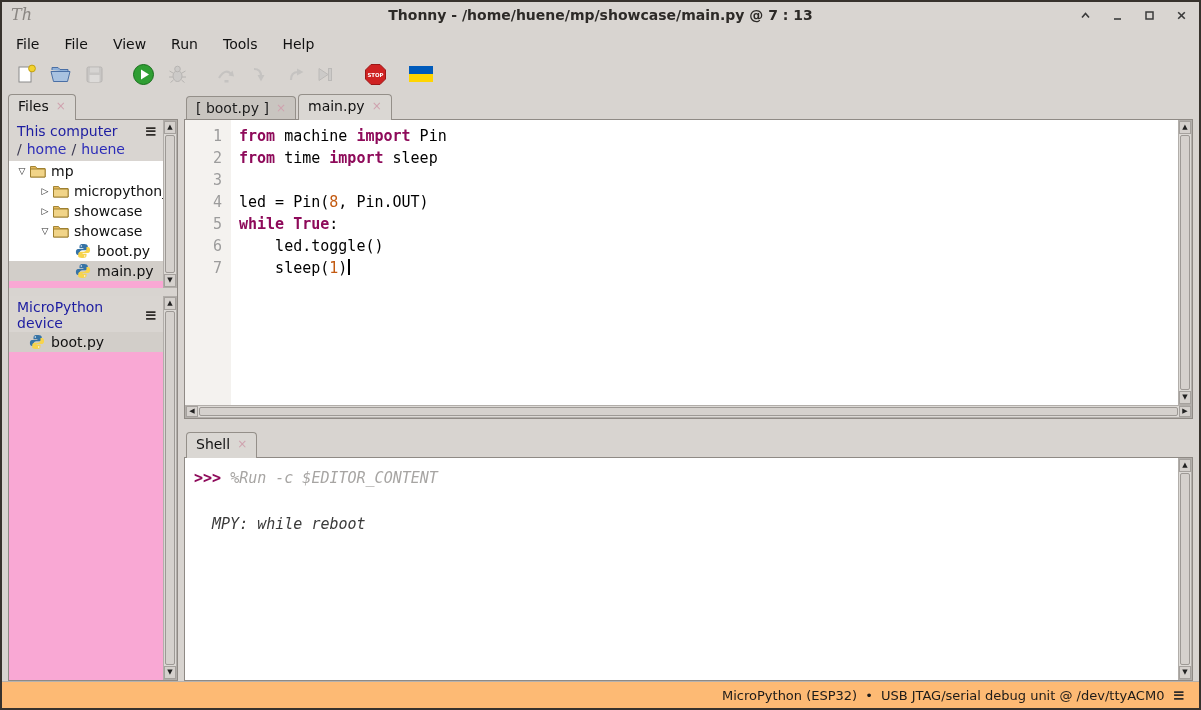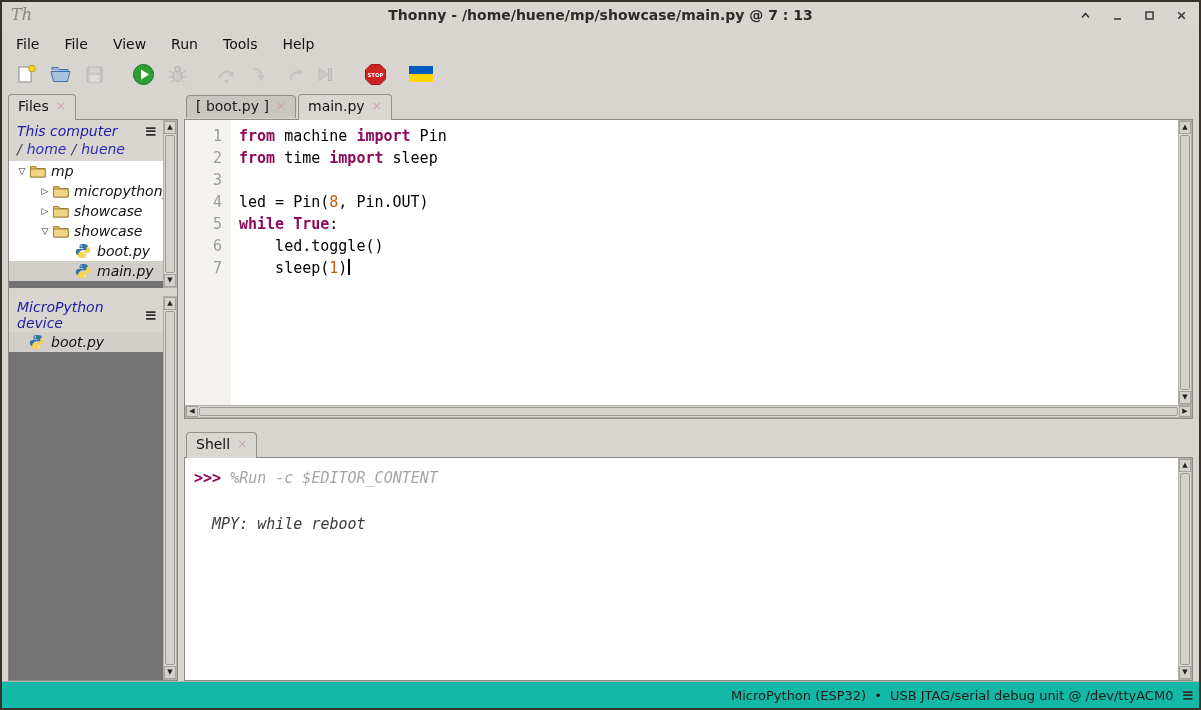--- a/index.html
+++ b/index.html
@@ -20,36 +20,36 @@
   
   .menubar{position:absolute;top:28px;left:0;right:0;height:28px;display:flex;align-items:center;
            padding-left:12px;gap:21px;font-size:14px;}
   .menu-item{padding:2px 2px;}
   
   .toolbar{position:absolute;top:56px;left:0;right:0;height:35px;display:flex;align-items:center;padding-left:11px;}
   .tb{width:27px;height:27px;display:flex;align-items:center;justify-content:center;
       background:none;border:none;padding:0;}
   .tb.disabled{opacity:.45;filter:grayscale(1);}
   
-  .tabrow{position:absolute;height:26px;display:flex;align-items:center;z-index:3;}
+  .tabrow{position:absolute;height:26px;display:flex;align-items:flex-end;z-index:3;}
   .tab{display:flex;align-items:center;gap:7px;font-size:14px;padding:4px 9px 5px 9px;
        border:1px solid #948f89;border-bottom:none;border-radius:4px 4px 0 0;margin-right:2px;}
   .tab.active{background:#dad7d3;height:26px;position:relative;top:1px;padding-bottom:7px;}
   .tab.inactive{background:#c9c5c0;height:23px;color:#1c1c1c;}
   .tab-close{color:#cfa2ae;font-size:12px;line-height:10px;}
   
   .frame{position:absolute;background:#fff;border:1px solid #8f8a85;}
   
   .files-tabrow{top:91px;left:6px;}
   .files-frame{left:6px;top:117px;width:170px;height:562px;background:#fff;}
   .fsec{position:absolute;left:0;right:0;}
   .fsec1{top:0;height:168px;}
   .fsec-div{position:absolute;top:168px;height:8px;left:0;right:0;background:#d8d4d0;}
   .fsec2{top:176px;bottom:0;}
-  .fsec-content{position:absolute;left:0;right:14px;top:0;bottom:0;overflow:hidden;background:#737373;font-style:italic;}
+  .fsec-content{position:absolute;left:0;right:14px;top:0;bottom:0;overflow:hidden;background:#f9a8d4;}
   .panel-head{background:#d9d5d1;padding:3px 4px 1px 8px;font-size:14px;}
   .panel-head .row1{display:flex;justify-content:space-between;align-items:center;}
   .head-title{color:var(--header-navy);}
   .burger{color:#2e2b28;font-size:15px;font-weight:bold;line-height:14px;padding-right:2px;}
   .breadcrumb{padding:1px 8px 4px 8px;background:#d9d5d1;font-size:14px;display:flex;gap:5px;}
   .crumb-link{color:var(--link-blue);}
   .crumb-sep{color:#3c3a52;}
   .tree{background:#fff;}
   .tree-row{height:20px;display:flex;align-items:center;white-space:nowrap;overflow:hidden;
             font-size:14px;color:#111;}
@@ -85,23 +85,23 @@
   .shell-tabrow{top:429px;left:184px;}
   .shell-frame{left:182px;top:455px;width:1009px;height:224px;}
   .shell-out{position:absolute;left:0;top:0;right:14px;bottom:0;padding:9px 0 0 9px;overflow:hidden;font-style:italic;}
   .shell-line{min-height:23px;line-height:23px;font-family:"DejaVu Sans Mono","Liberation Mono",monospace;
               font-size:15px;white-space:pre;}
   .seg-prompt{color:var(--kw);font-weight:bold;}
   .seg-magic{color:#a7a5a3;}
   .seg-output{color:#3a3a3a;}
   .sh-vscroll{top:0;bottom:0;right:0;}
   
-  .statusbar{position:absolute;left:0;right:0;top:679px;height:27px;background:#14b8a6;
+  .statusbar{position:absolute;left:0;right:0;top:679px;height:27px;background:#fdba74;
              border-top:1px solid #b5b1ad;display:flex;align-items:center;justify-content:flex-end;
-             gap:8px;padding-right:3px;font-size:13px;color:#1d1b19;}
+             gap:8px;padding-right:12px;font-size:13px;color:#1d1b19;}
   .statusbar .burger{font-size:15px;}
 </style>
 </head>
 <body>
 
 <div class="window" style="--kw: #8e0a5a; --num: #c35a11; --header-navy: #1d1da1; --link-blue: #2c2cb8; --sel-gray: #d2cec9;">
 
   <div class="titlebar">
     <span class="logo">Th</span>
     <div class="title">Thonny - /home/huene/mp/showcase/main.py @ 7 : 13</div>

